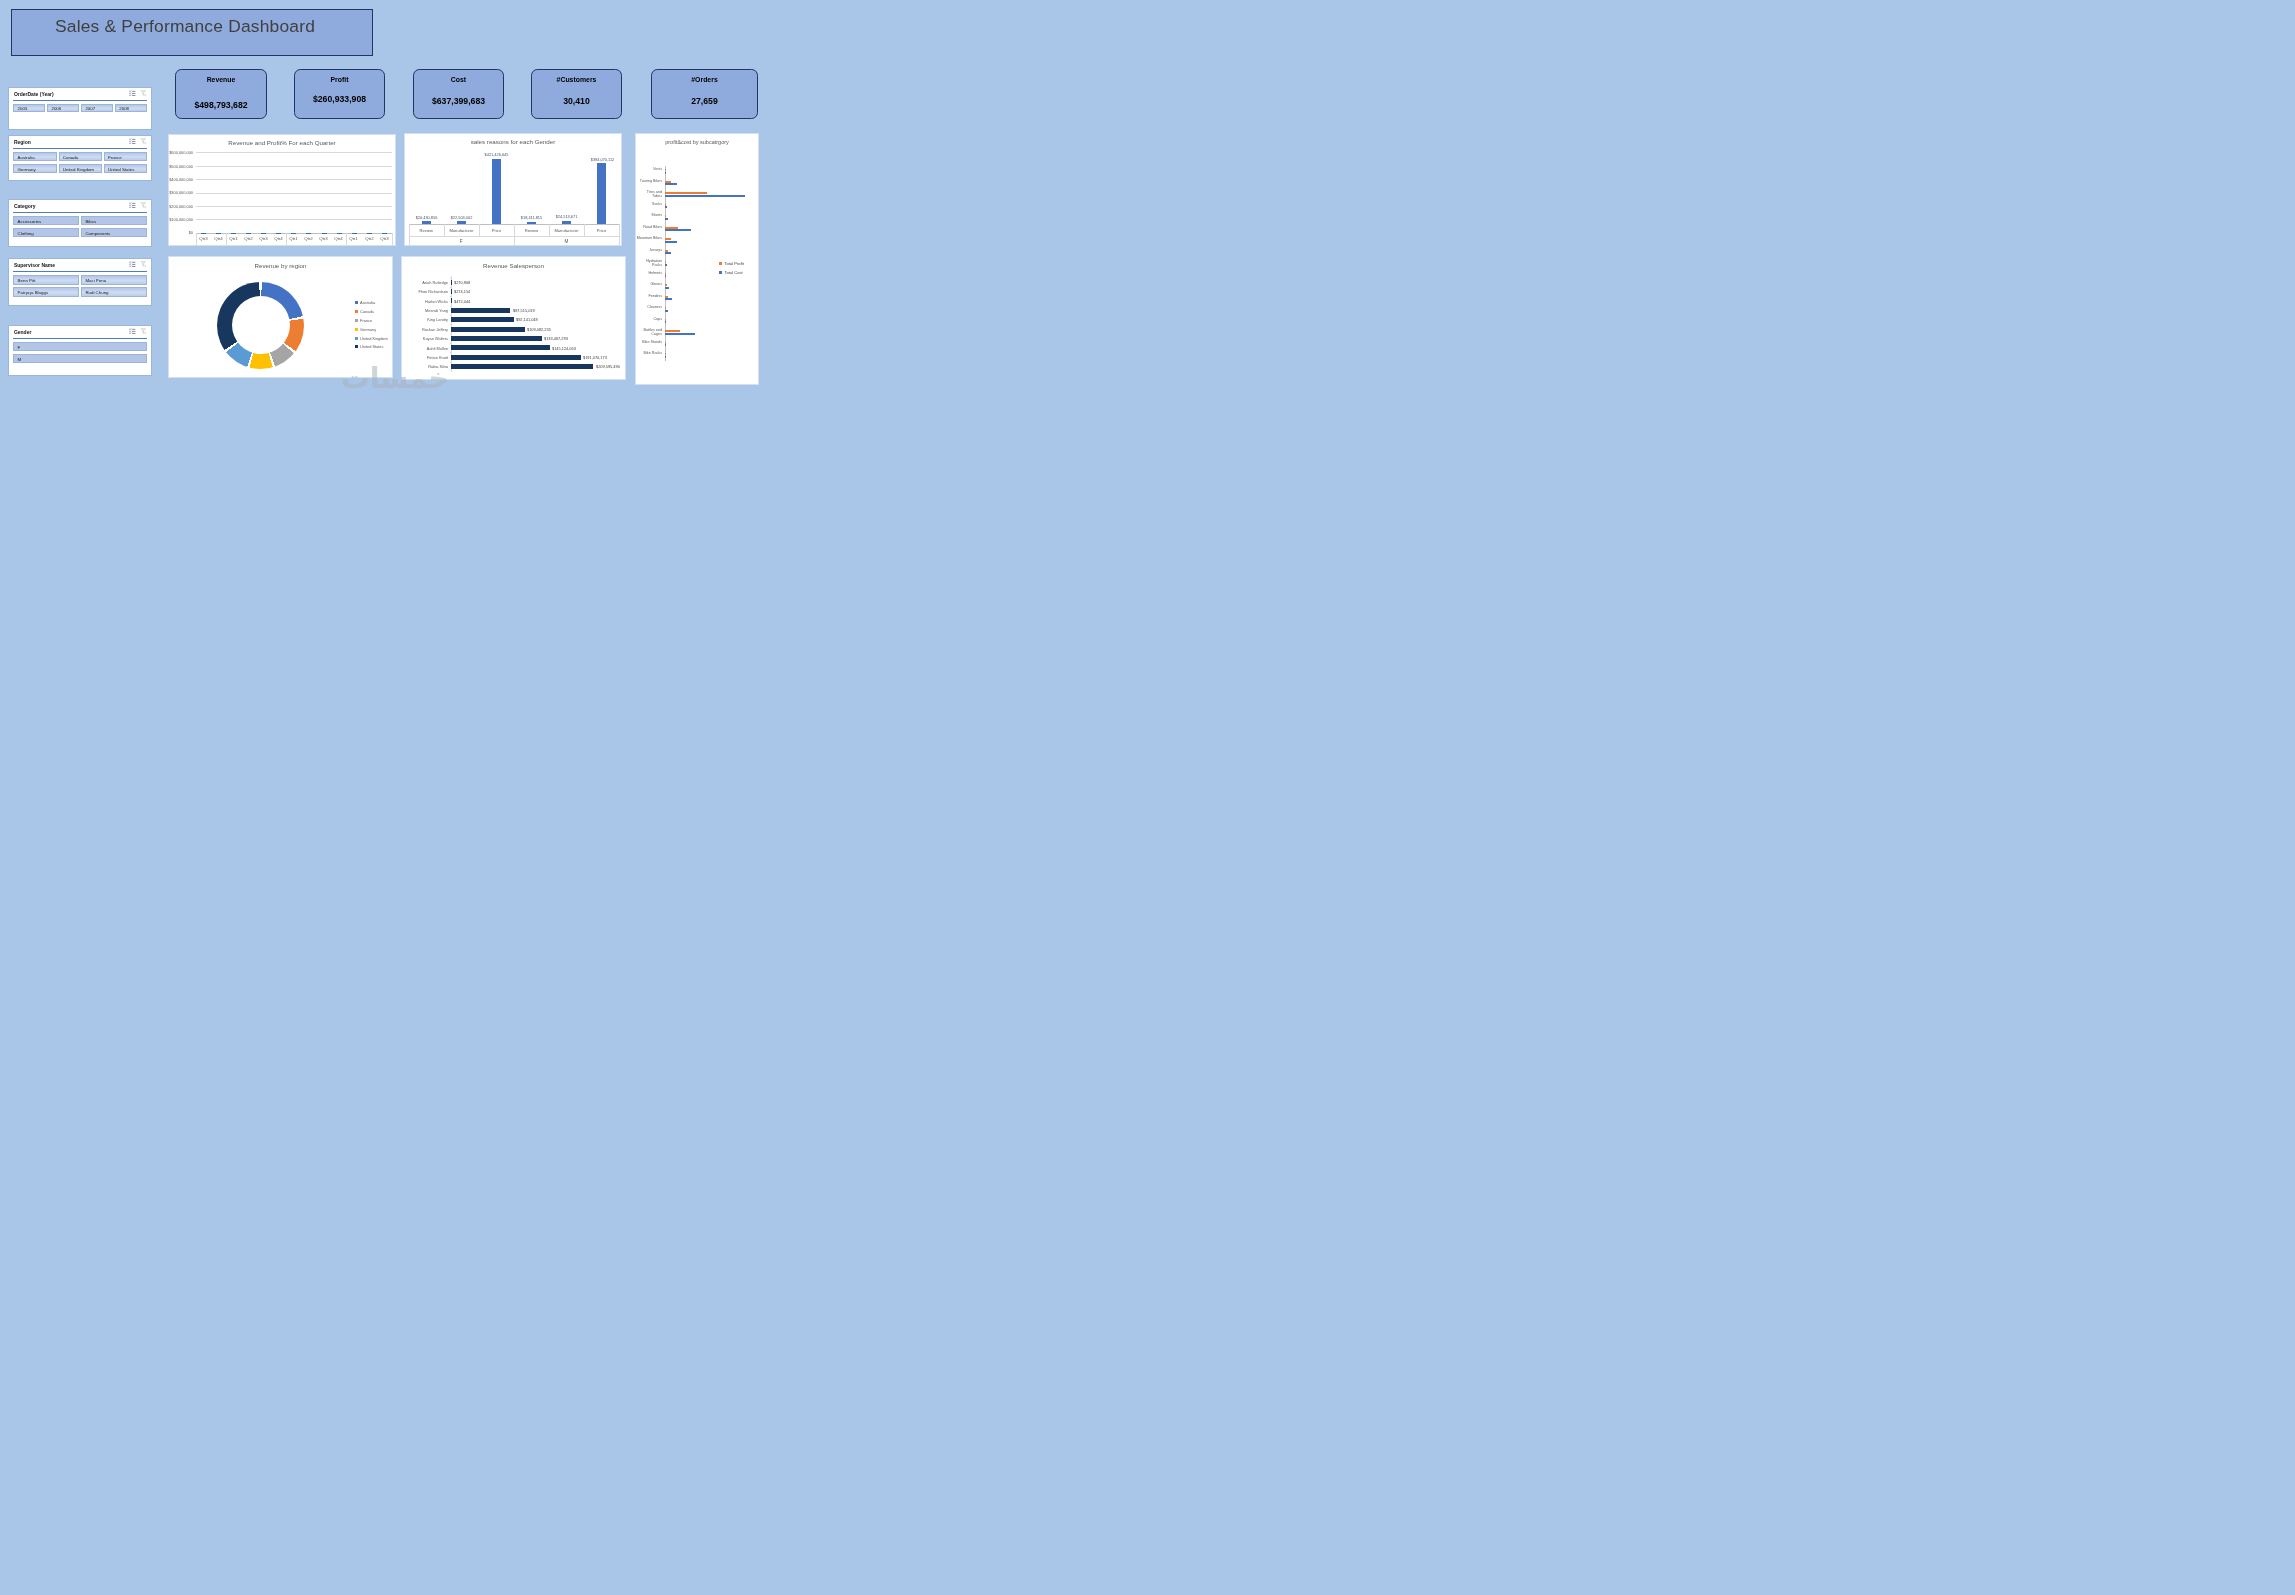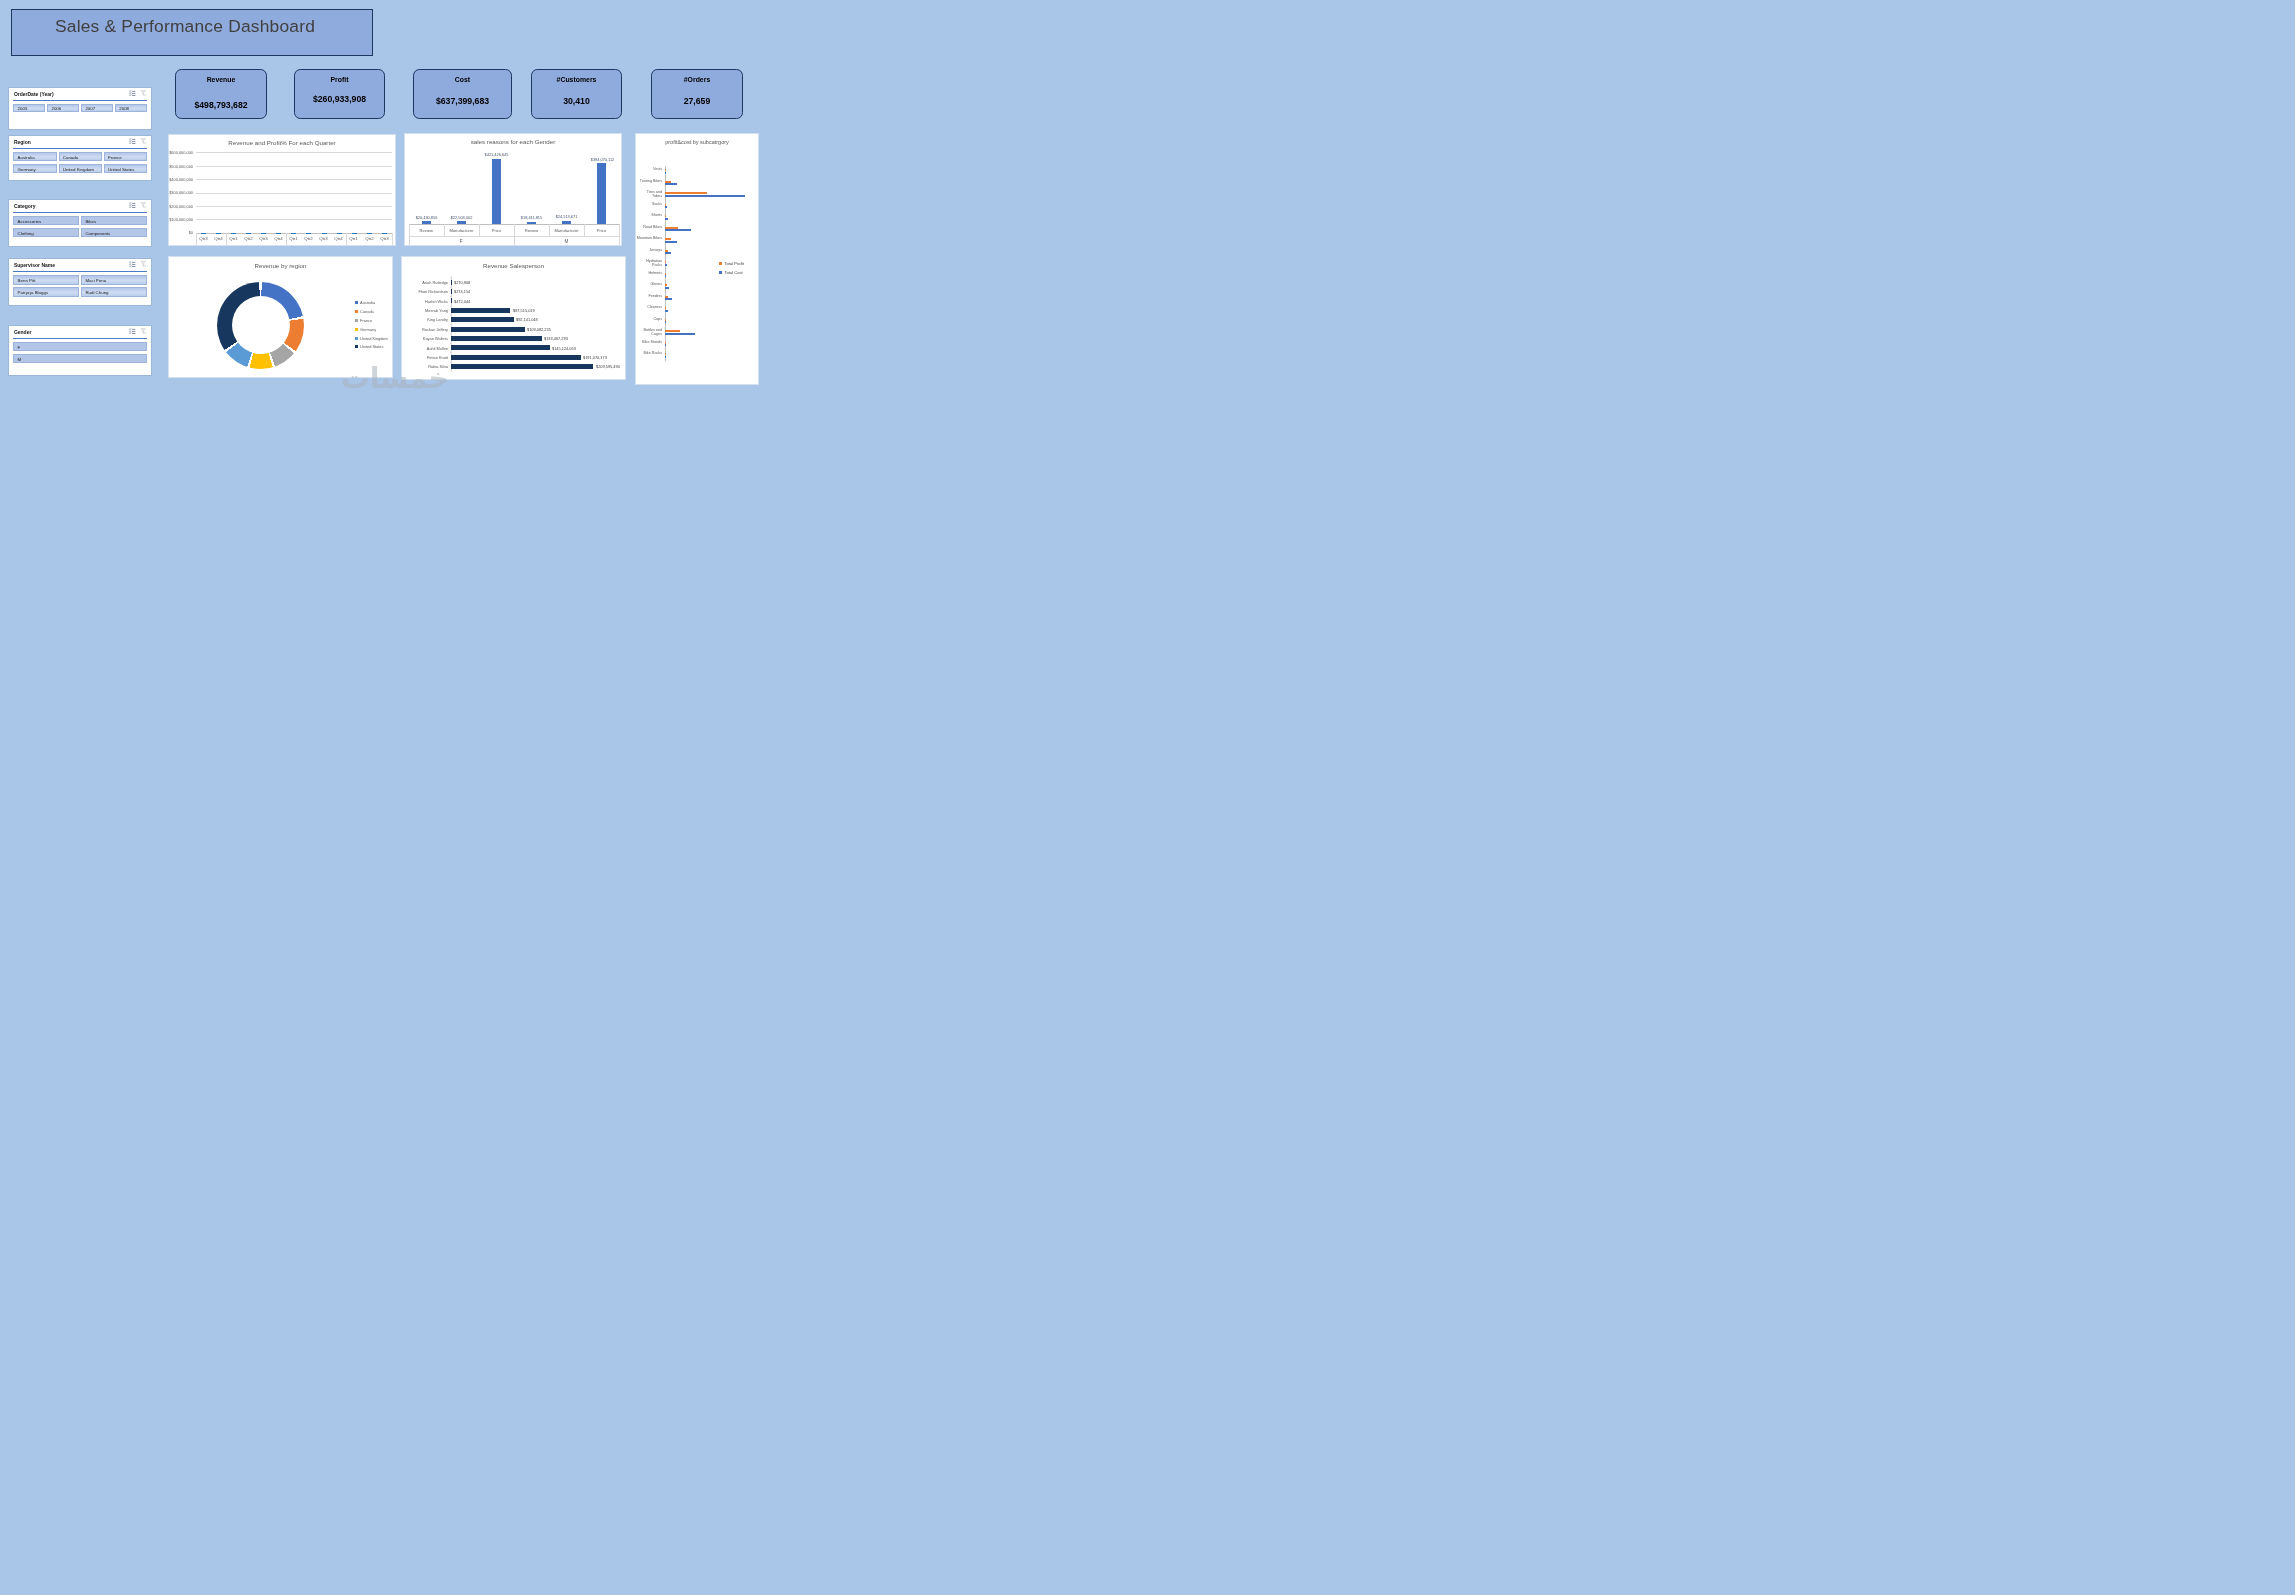--- a/index.html
+++ b/index.html
@@ -51,29 +51,29 @@
 
   <div id="kpi-row">
       <div class="kpi" style="left: 175px; width: 92px;">
         <div class="kpi-label">Revenue</div>
         <div class="kpi-value" style="top: 30px;">$498,793,682</div>
       </div>
       <div class="kpi" style="left: 294px; width: 91px;">
         <div class="kpi-label">Profit</div>
         <div class="kpi-value" style="top: 24px;">$260,933,908</div>
       </div>
-      <div class="kpi" style="left: 413px; width: 99px;">
+      <div class="kpi" style="left: 413px; width: 91px;">
         <div class="kpi-label">Cost</div>
         <div class="kpi-value" style="top: 26px;">$637,399,683</div>
       </div>
       <div class="kpi" style="left: 531px; width: 91px;">
         <div class="kpi-label">#Customers</div>
         <div class="kpi-value" style="top: 26px;">30,410</div>
       </div>
-      <div class="kpi" style="left: 651px; width: 92px;">
+      <div class="kpi" style="left: 651px; width: 107px;">
         <div class="kpi-label">#Orders</div>
         <div class="kpi-value" style="top: 26px;">27,659</div>
       </div>
     </div>
   <div id="slicer-col">
       <div class="slicer" style="top: 87px; height: 43px;">
         <div class="slicer-header">
           <div class="slicer-title">OrderDate (Year)</div>
           <div class="slicer-icons">
             <div>

